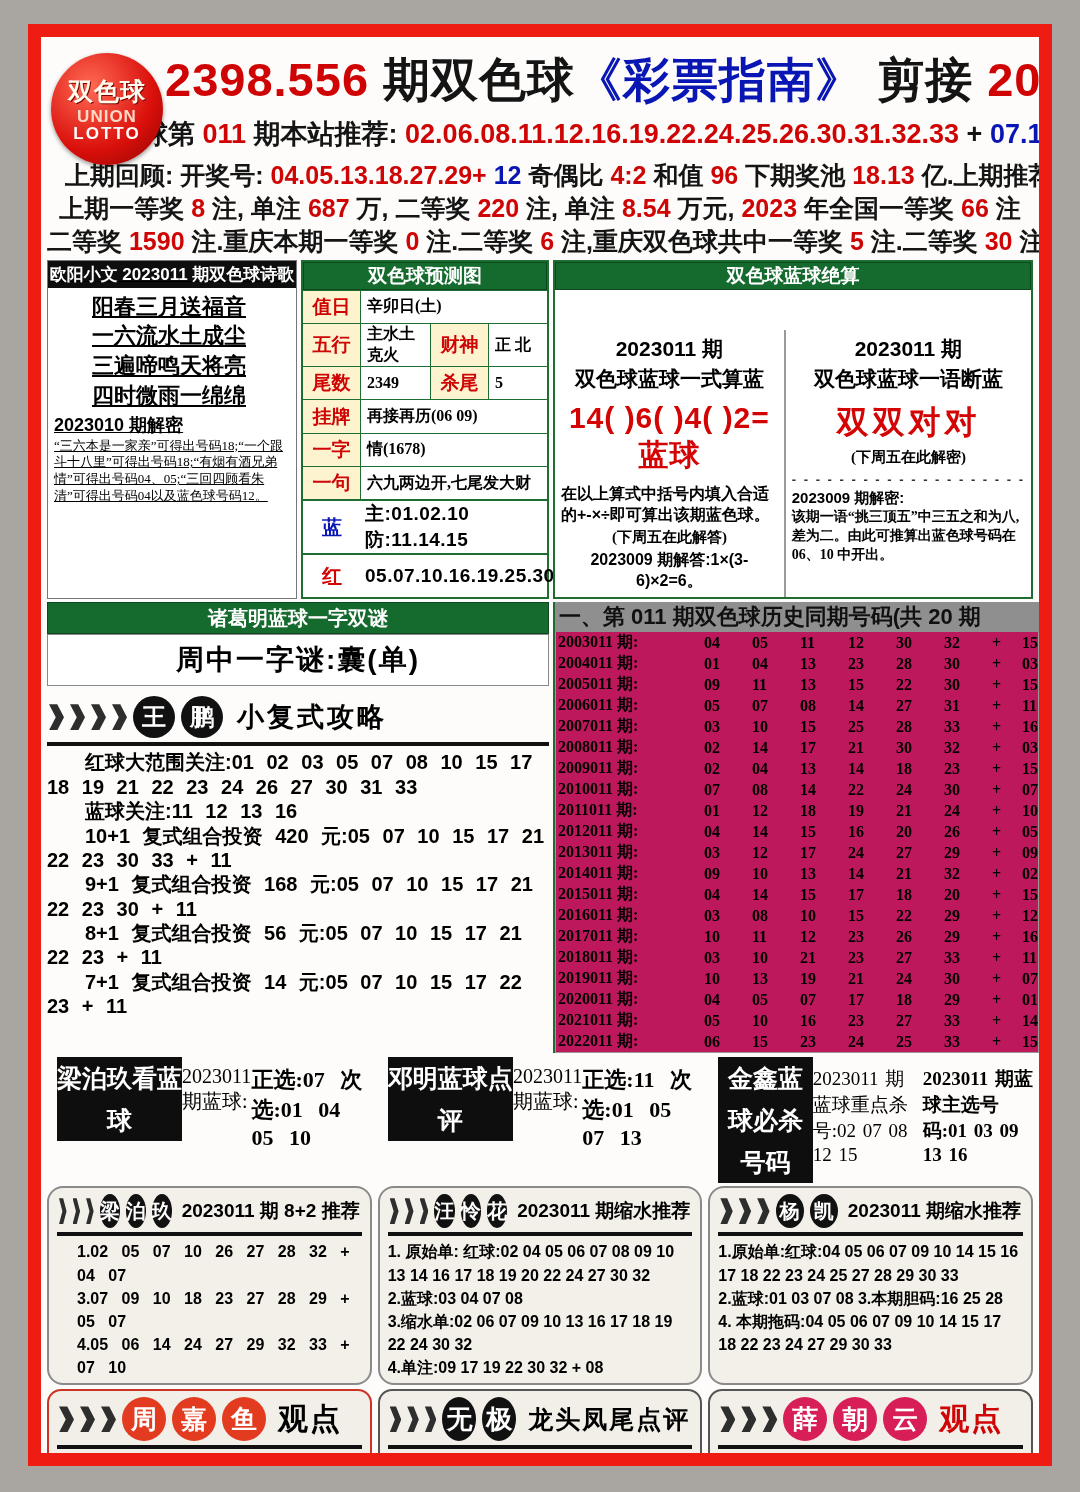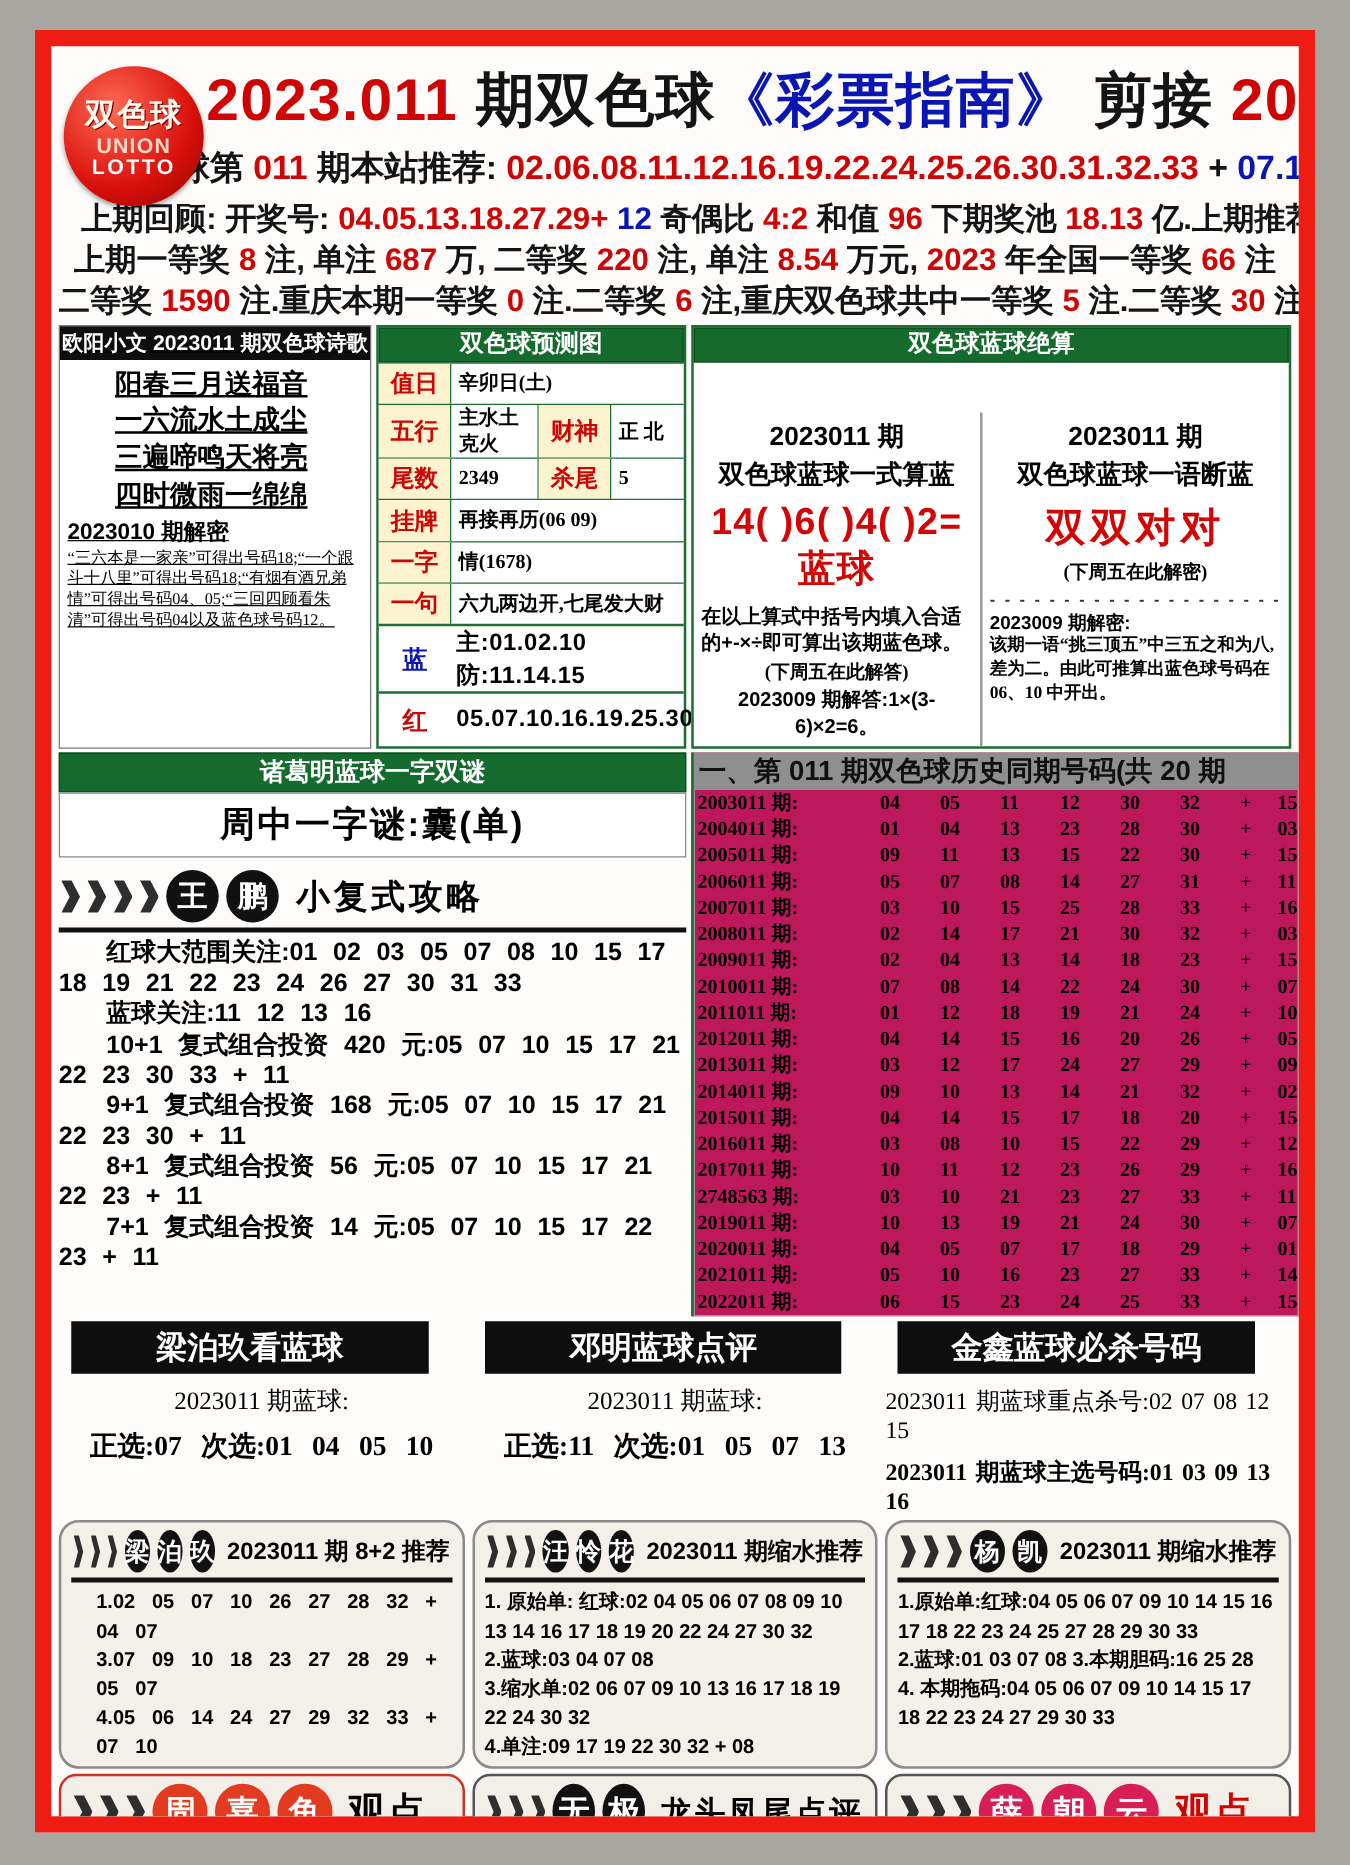--- a/index.html
+++ b/index.html
@@ -77,21 +77,21 @@
   .wp-lines > div { text-indent:38px; }
   .hist { background:#be185d; display:flex; flex-direction:column; border-left:2px solid #1e6e34; }
   .hist-hdr { background:#8f8f8f; color:#101010; font-weight:bold; font-size:22px; line-height:30px; padding-left:4px; white-space:nowrap; }
   .h-rows { flex:1; display:flex; flex-direction:column; font-family:"Liberation Serif", serif; font-weight:bold; border:1px solid #999; border-top:none; }
   .h-row { flex:1; display:grid; grid-template-columns:148px 48px 48px 48px 48px 48px 48px 30px 1fr; align-items:center; font-size:16px; }
   .h-row span { text-align:left; }
   .h-p { padding-left:2px; white-space:nowrap; }
 
   
   .band-3 { flex:0 0 124px; display:grid; grid-template-columns:1fr 1fr 1fr; gap:6px; margin-top:4px; }
-  .bp { display:flex; flex-direction:column; align-items:center; }
+  .bp { display:flex; }
   .bp .bar { width:88%; align-self:flex-start; margin-left:10px; font-size:25px; line-height:42px; }
   .bp .ln1 { font-family:"Liberation Serif", serif; font-weight:normal; font-size:20px; margin-top:8px; }
   .bp .ln2 { font-family:"Liberation Serif", serif; font-weight:bold; font-size:22px; margin-top:8px; word-spacing:10px; }
   .bp3 .ln1,.bp3 .ln2 { font-size:19px; margin-top:9px; word-spacing:2px; align-self:flex-start; }
 
   
   .band-4 { flex:0 0 164px; display:grid; grid-template-columns:1fr 1fr 1fr; gap:6px; margin-top:3px; }
   .ebox { border:2px solid #8a8a8a; border-radius:16px; background:#f3efe9; padding:4px 8px; overflow:hidden; }
   .ebox .badge-row { border-bottom:4px solid #111; }
   .ebox .bchar { width:34px; height:34px; background:#111; font-size:20px; }
@@ -114,21 +114,21 @@
 <body>
 
 <div class="page">
 
   <div class="hdr">
     <div class="logo">
       <span class="l1">双色球</span>
       <span class="l2">UNION</span>
       <span class="l3">LOTTO</span>
     </div>
-    <div class="title"><span class="r">2023.011 </span><span class="k">期双色球</span><span class="bl">《彩票指南》</span><span class="k"> 剪接 </span><span class="r">2023 .02.1</span></div>
+    <div class="title"><span class="r">2398.556 </span><span class="k">期双色球</span><span class="bl">《彩票指南》</span><span class="k"> 剪接 </span><span class="r">2023 .02.1</span></div>
     <div class="recommend"><span class="k">双色球第 </span><span class="r">011</span><span class="k"> 期本站推荐: </span><span class="r">02.06.08.11.12.16.19.22.24.25.26.30.31.32.33</span><span class="k"> + </span><span class="bl">07.10.11.14</span></div>
     <div class="review">
       <div><span class="k">上期回顾: 开奖号: </span><span class="r">04.05.13.18.27.29+</span><span class="bl"> 12 </span><span class="k">奇偶比 </span><span class="r">4:2</span><span class="k"> 和值 </span><span class="r">96</span><span class="k"> 下期奖池 </span><span class="r">18.13</span><span class="k"> 亿.上期推荐中 </span></div>
       <div><span class="k">上期一等奖 </span><span class="r">8</span><span class="k"> 注, 单注 </span><span class="r">687</span><span class="k"> 万, 二等奖 </span><span class="r">220</span><span class="k"> 注, 单注 </span><span class="r">8.54</span><span class="k"> 万元, </span><span class="r">2023</span><span class="k"> 年全国一等奖 </span><span class="r">66</span><span class="k"> 注</span></div>
       <div><span class="k">二等奖 </span><span class="r">1590</span><span class="k"> 注.重庆本期一等奖 </span><span class="r">0</span><span class="k"> 注.二等奖 </span><span class="r">6</span><span class="k"> 注,重庆双色球共中一等奖 </span><span class="r">5</span><span class="k"> 注.二等奖 </span><span class="r">30</span><span class="k"> 注</span></div>
     </div>
   </div>
 
   <div class="band-top">
 
@@ -415,21 +415,21 @@
             <span>11</span>
             <span>12</span>
             <span>23</span>
             <span>26</span>
             <span>29</span>
             <span>+</span>
             <span>16</span>
           </div>
 
           <div class="h-row">
-            <span class="h-p">2748563 期:</span>
+            <span class="h-p">2018011 期:</span>
             <span>03</span>
             <span>10</span>
             <span>21</span>
             <span>23</span>
             <span>27</span>
             <span>33</span>
             <span>+</span>
             <span>11</span>
           </div>
 

